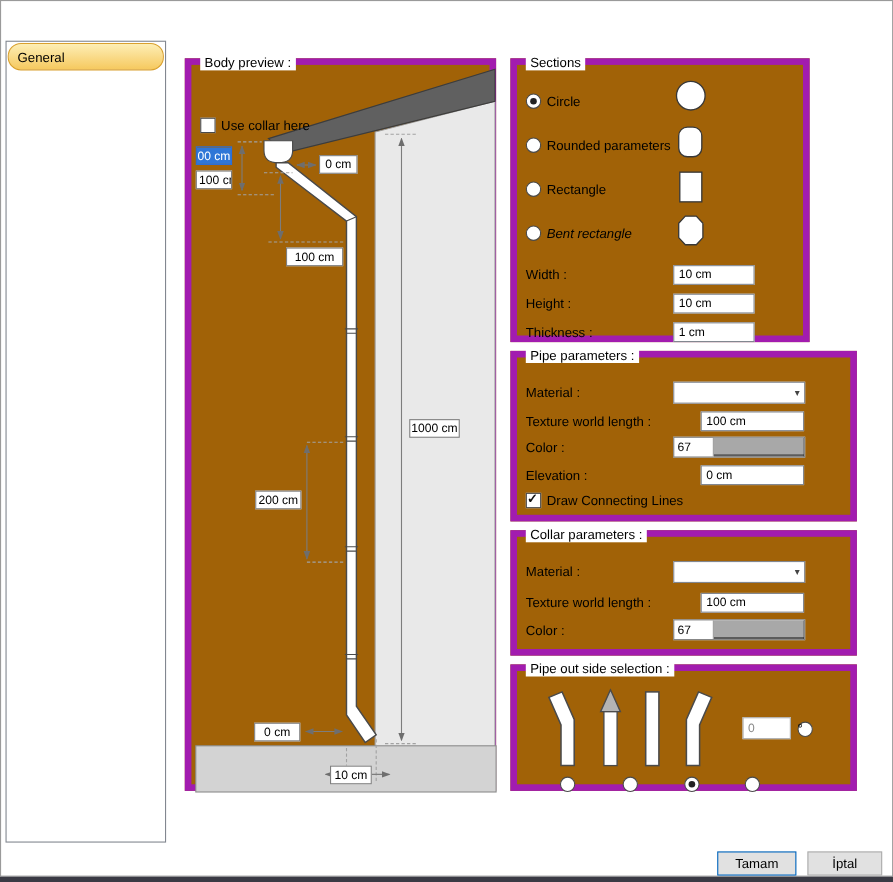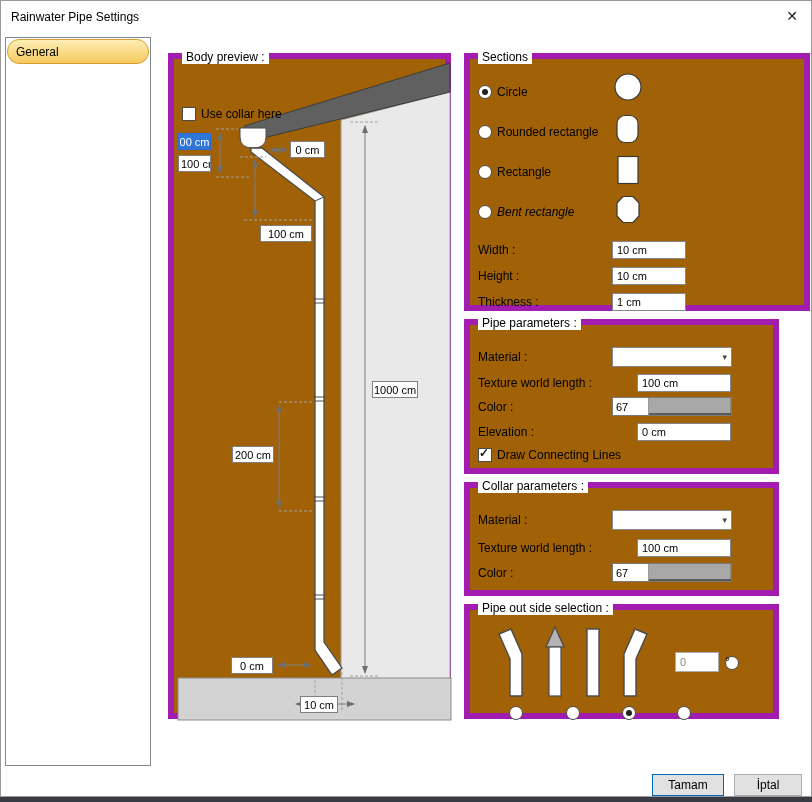--- a/index.html
+++ b/index.html
@@ -47,26 +47,20 @@
   .btn{position:absolute;box-sizing:border-box;height:22px;background:#e1e1e1;border:1px solid #adadad;
        font-size:12px;display:flex;align-items:center;justify-content:center;cursor:default;}
   .btn.default{border-color:#0067c0;}
   svg{display:block;}
 </style>
 </head>
 <body>
 
 <div class="dialog">
 
-  <div class="titlebar">
-    <span class="title">Rainwater Pipe Settings</span>
-    <span class="close-btn">
-      <span>✕</span>
-    </span>
-  </div>
 
   <div class="sidebar">
     <div class="side-item selected">General</div>
   </div>
 
   <div class="grp" style="left:167px;top:52px;width:283px;height:666px;">
     <span class="legend">Body preview :</span>
 
     <svg class="abs" style="left:0;top:0;" width="281" height="664" viewBox="0 0 281 664">
       <defs>
@@ -130,30 +124,30 @@
     </div>
     <div class="dim-box" style="left:4px;top:96px;width:33px;justify-content:flex-start;padding-left:2px;">100 cm</div>
     <div class="dim-box" style="left:116px;top:82px;width:35px;">0 cm</div>
     <div class="dim-box" style="left:86px;top:166px;width:52px;">100 cm</div>
     <div class="dim-box" style="left:58px;top:387px;width:42px;">200 cm</div>
     <div class="dim-box" style="left:198px;top:322px;width:46px;">1000 cm</div>
     <div class="dim-box" style="left:57px;top:598px;width:42px;">0 cm</div>
     <div class="dim-box" style="left:126px;top:637px;width:38px;">10 cm</div>
   </div>
 
-  <div class="grp" style="left:463px;top:52px;width:346px;height:258px;">
+  <div class="grp" style="left:463px;top:52px;width:272px;height:258px;">
     <span class="legend">Sections</span>
 
     <label class="row" style="left:8px;top:26px;">
       <span class="radio on"></span>
       <span>Circle</span>
     </label>
     <label class="row" style="left:8px;top:66px;">
       <span class="radio"></span>
-      <span>Rounded rectangle</span>
+      <span>Rounded parameters</span>
     </label>
     <label class="row" style="left:8px;top:106px;">
       <span class="radio"></span>
       <span>Rectangle</span>
     </label>
     <label class="row" style="left:8px;top:146px;font-style:italic;">
       <span class="radio"></span>
       <span>Bent rectangle</span>
     </label>
 

